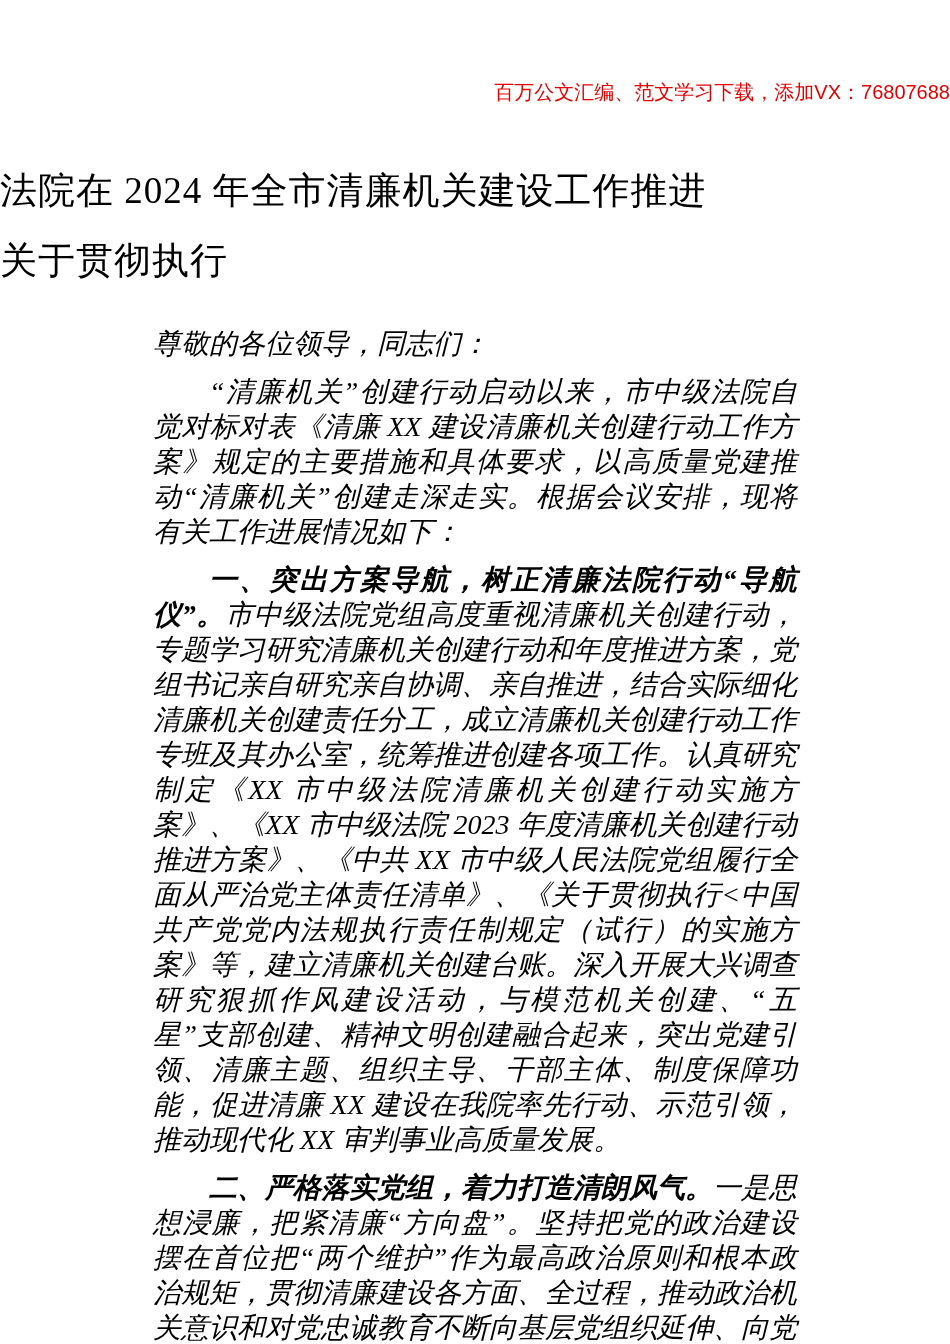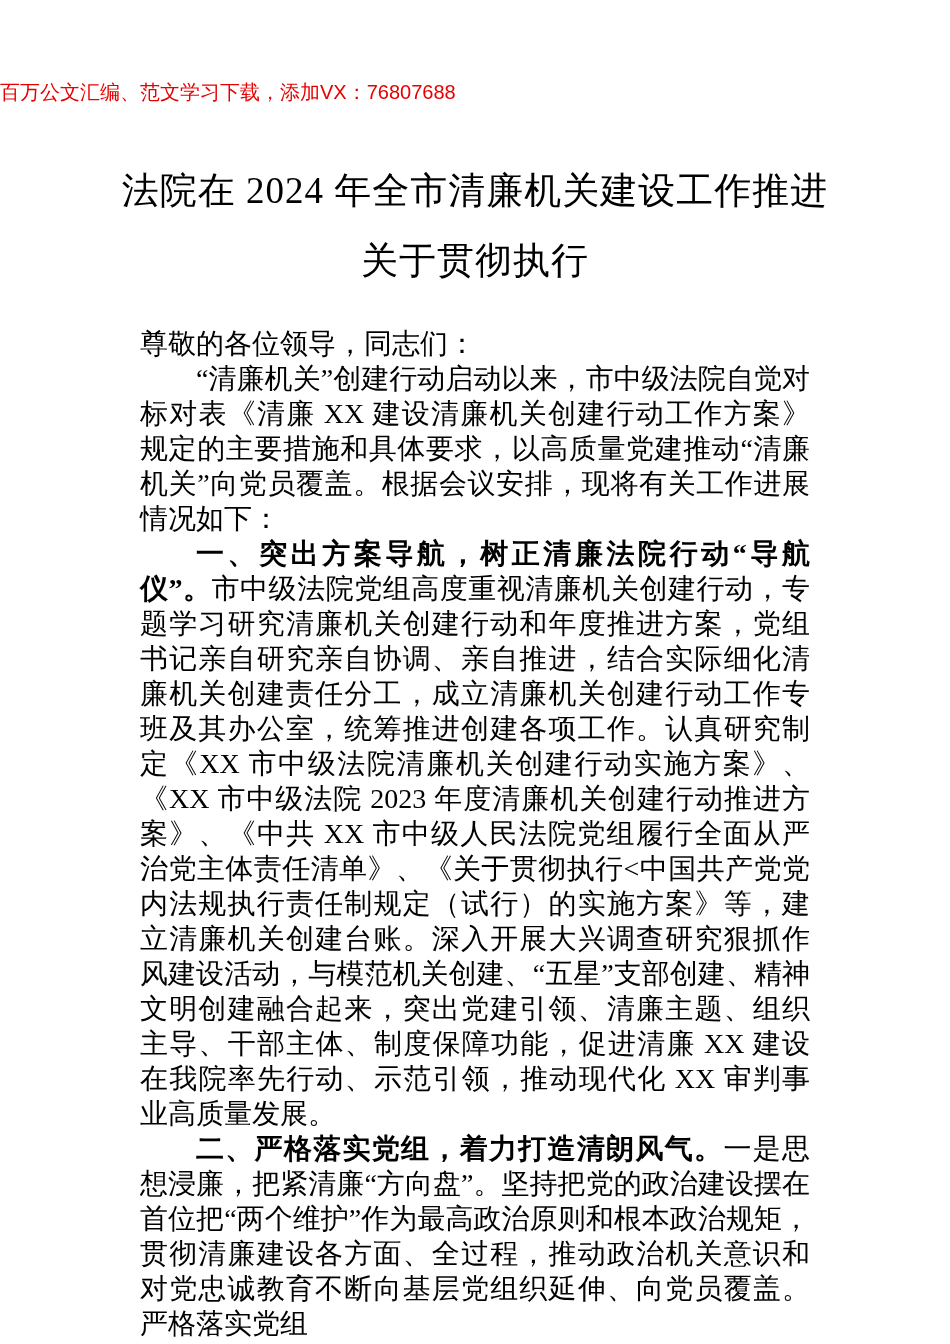--- a/index.html
+++ b/index.html
@@ -10,50 +10,51 @@
   }
   .page {
     position: relative;
     width: 950px;
     height: 1344px;
     background: #ffffff;
     overflow: hidden;
   }
   .notice {
     padding-top: 80px;
-    text-align: left;
+    text-align: right;
     font-family: "Liberation Sans", "DejaVu Sans", sans-serif;
     font-size: 20px;
     line-height: 24px;
     color: #e60000;
     font-weight: 400;
   }
   .doc-title {
     margin-top: 52px;
-    text-align: center;
+    text-align: left;
     font-family: "Liberation Serif", "DejaVu Serif", serif;
     font-size: 37px;
     line-height: 70px;
     font-weight: 400;
     letter-spacing: 1px;
   }
   .doc-title .title-line {
     display: block;
   }
   .doc-body {
     margin-top: 30px;
     padding: 0 140px;
     font-family: "Liberation Serif", "DejaVu Serif", serif;
     font-size: 28px;
     line-height: 35px;
     text-align: justify;
   }
   .para {
-    margin: 0;
+    margin: 13px;
     padding: 0;
+    font-style: italic;
   }
   .para.indent {
     text-indent: 2em;
   }
   .run-bold {
     font-weight: 700;
   }
 </style>
 </head>
 <body>
@@ -62,18 +63,18 @@
 
   <div class="notice">百万公文汇编、范文学习下载，添加VX：76807688</div>
 
   <h1 class="doc-title">
     <span class="title-line">法院在 2024 年全市清廉机关建设工作推进</span>
     <span class="title-line">关于贯彻执行</span>
   </h1>
 
   <div class="doc-body">
       <p class="para"><span>尊敬的各位领导，同志们：</span></p>
-      <p class="para indent"><span>“清廉机关”创建行动启动以来，市中级法院自觉对标对表《清廉 XX 建设清廉机关创建行动工作方案》规定的主要措施和具体要求，以高质量党建推动“清廉机关”向党员覆盖。根据会议安排，现将有关工作进展情况如下：</span></p>
+      <p class="para indent"><span>“清廉机关”创建行动启动以来，市中级法院自觉对标对表《清廉 XX 建设清廉机关创建行动工作方案》规定的主要措施和具体要求，以高质量党建推动“清廉机关”创建走深走实。根据会议安排，现将有关工作进展情况如下：</span></p>
       <p class="para indent"><span class="run-bold">一、突出方案导航，树正清廉法院行动“导航仪”。</span><span>市中级法院党组高度重视清廉机关创建行动，专题学习研究清廉机关创建行动和年度推进方案，党组书记亲自研究亲自协调、亲自推进，结合实际细化清廉机关创建责任分工，成立清廉机关创建行动工作专班及其办公室，统筹推进创建各项工作。认真研究制定《XX 市中级法院清廉机关创建行动实施方案》、《XX 市中级法院 2023 年度清廉机关创建行动推进方案》、《中共 XX 市中级人民法院党组履行全面从严治党主体责任清单》、《关于贯彻执行&lt;中国共产党党内法规执行责任制规定（试行）的实施方案》等，建立清廉机关创建台账。深入开展大兴调查研究狠抓作风建设活动，与模范机关创建、“五星”支部创建、精神文明创建融合起来，突出党建引领、清廉主题、组织主导、干部主体、制度保障功能，促进清廉 XX 建设在我院率先行动、示范引领，推动现代化 XX 审判事业高质量发展。</span></p>
       <p class="para indent"><span class="run-bold">二、严格落实党组，着力打造清朗风气。</span><span>一是思想浸廉，把紧清廉“方向盘”。坚持把党的政治建设摆在首位把“两个维护”作为最高政治原则和根本政治规矩，贯彻清廉建设各方面、全过程，推动政治机关意识和对党忠诚教育不断向基层党组织延伸、向党员覆盖。严格落实党组</span></p>
     </div>
 
 </div>
 
 </body></html>

